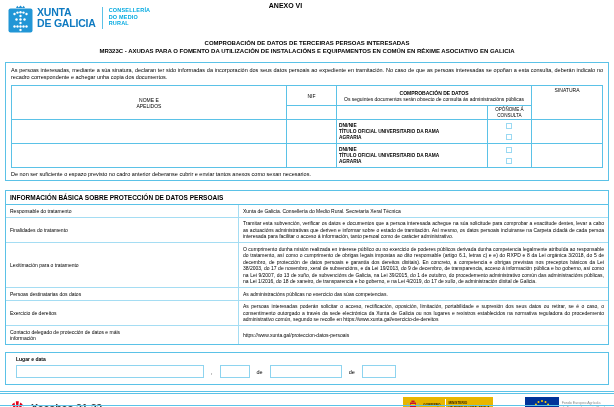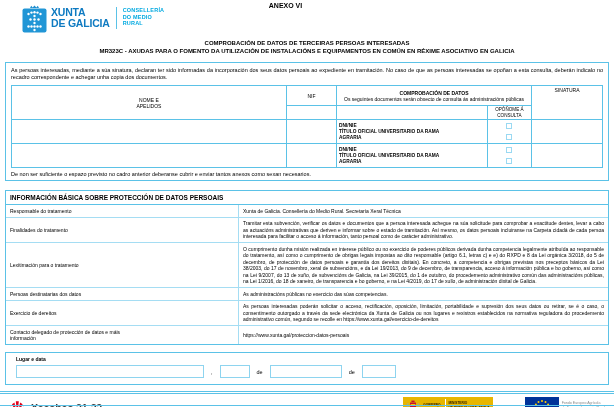--- a/index.html
+++ b/index.html
@@ -5,21 +5,21 @@
   * { box-sizing: border-box; margin: 0; padding: 0; }
   html,body { background:#fff; }
   body {
     width: 614px; height: 407px; overflow: hidden;
     font-family: "Liberation Sans", sans-serif; color: #000;
     position: relative;
   }
   .pre { white-space: pre-line; }
 
   
-  .header { position: relative; height: 34px; padding: 5px 22px 0; }
+  .header { position: relative; height: 34px; padding: 5px 8px 0; }
   .brand { display: flex; align-items: flex-start; }
   .emblem { width: 25px; height: 28px; }
   .brand-text {
     font-weight: 700; font-size: 10.5px; line-height: 11px;
     color: #0e7ac1; letter-spacing: -0.2px; margin: 2px 0 0 4px;
   }
   .brand-divider { width: 1px; height: 22px; background: #5bc2e7; margin: 2px 6px 0 6px; }
   .dept { font-size: 5.5px; line-height: 6.5px; font-weight: 700; color: #00a9e0; margin-top: 2px; letter-spacing: 0.2px; }
   .anexo { position: absolute; top: 2px; left: 46.5%; transform: translateX(-50%); font-size: 7px; font-weight: 700; }
 

